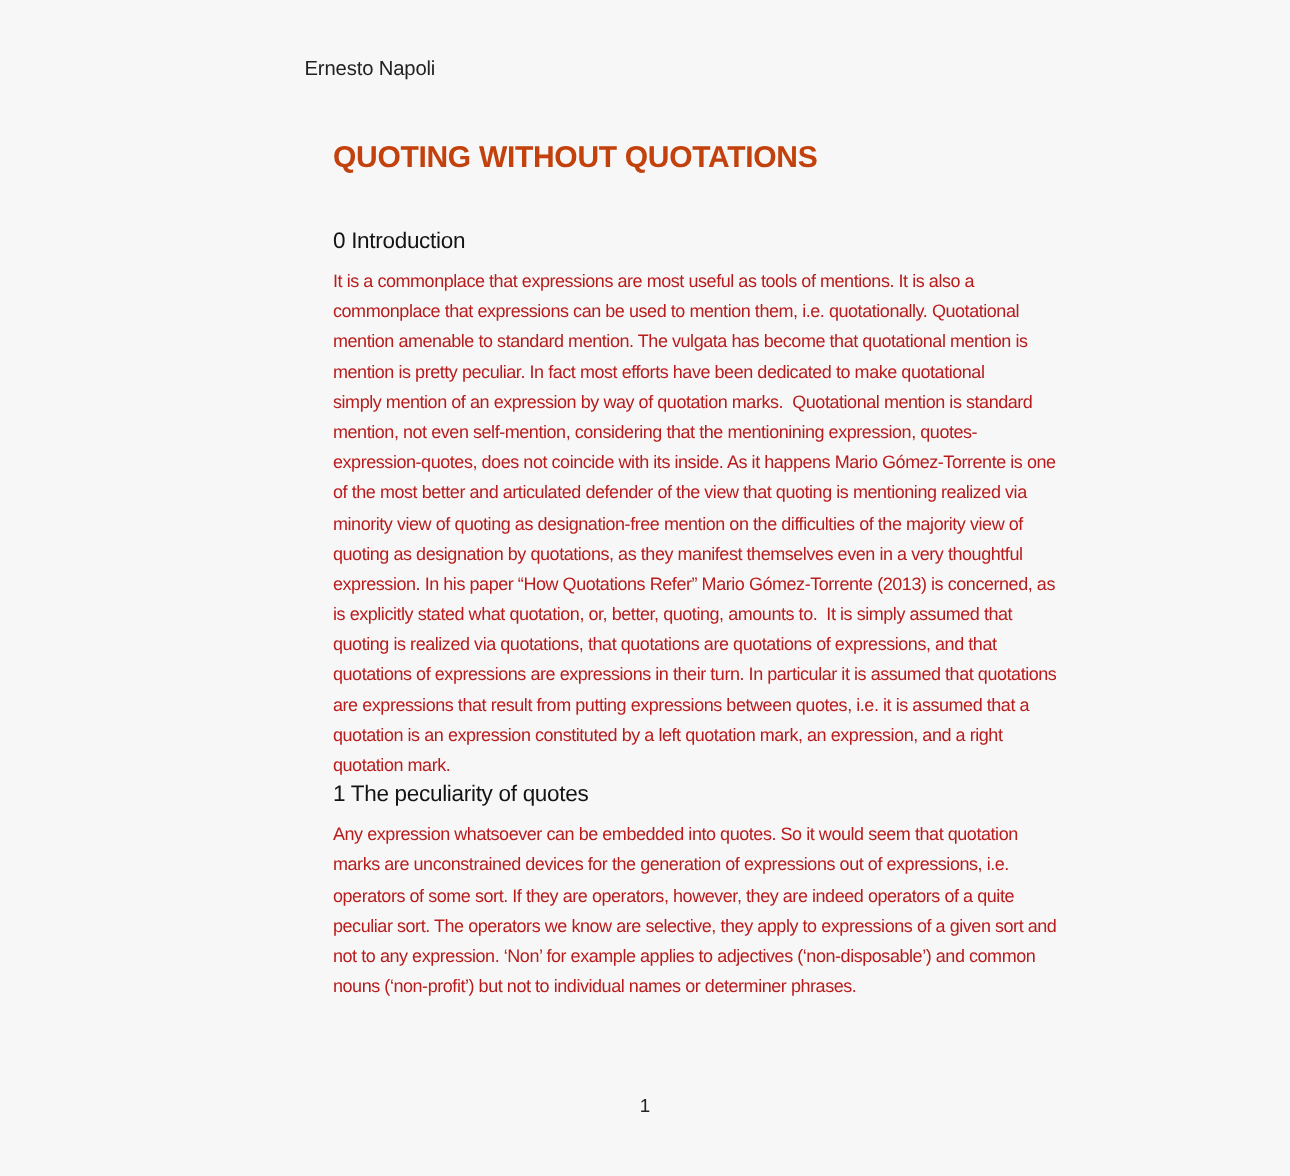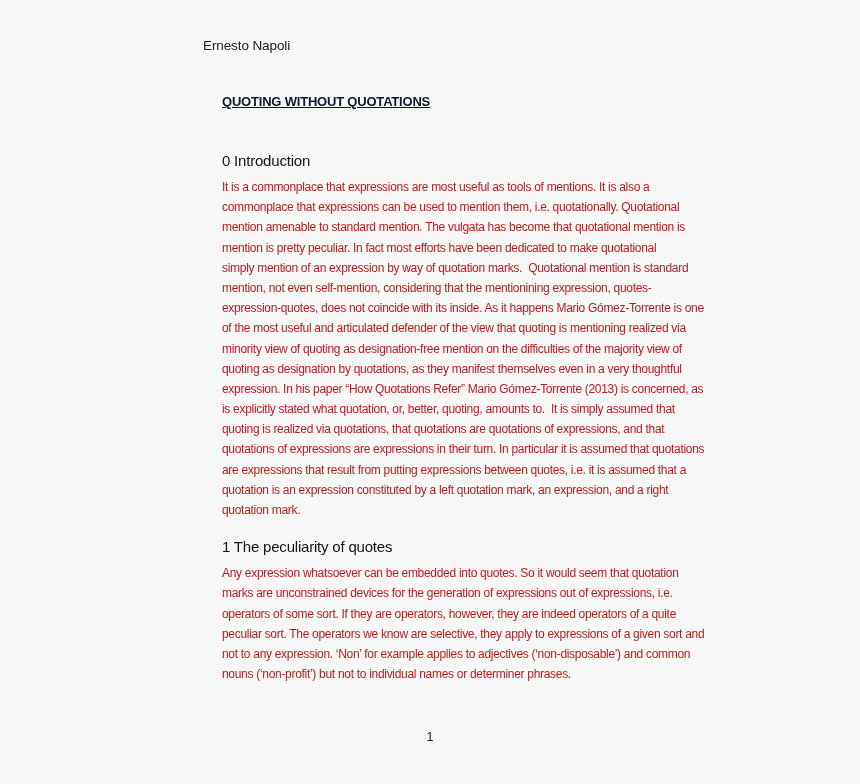--- a/index.html
+++ b/index.html
@@ -27,34 +27,32 @@
     font-size: 13.5px;
     line-height: 16px;
     letter-spacing: -0.1px;
     color: #222;
   }
   .title {
     position: absolute;
     left: 222px;
     top: 94px;
     margin: 0;
-    font-size: 13px;
+    font-size: 20px;
     font-weight: 700;
     letter-spacing: -0.2px;
-    color: #0f172a;
-    text-decoration: underline;
+    color: #c2410c;
   }
   .sections {
     position: absolute;
     left: 222px;
     top: 151px;
     width: 600px;
   }
   .section + .section {
-    margin-top: 17px;
   }
   .section-heading {
     margin: 0 0 6px 0;
     font-size: 15px;
     font-weight: 400;
     line-height: 20px;
     letter-spacing: -0.2px;
     color: #141414;
   }
   .line {
@@ -87,21 +85,21 @@
   <section class="section">
     <h2 class="section-heading">0 Introduction</h2>
     <div class="section-lines">
           <div class="line">It is a commonplace that expressions are most useful as tools of mentions. It is also a</div>
           <div class="line">commonplace that expressions can be used to mention them, i.e. quotationally. Quotational</div>
           <div class="line">mention amenable to standard mention. The vulgata has become that quotational mention is</div>
           <div class="line">mention is pretty peculiar. In fact most efforts have been dedicated to make quotational</div>
           <div class="line">simply mention of an expression by way of quotation marks.  Quotational mention is standard</div>
           <div class="line">mention, not even self-mention, considering that the mentionining expression, quotes-</div>
           <div class="line">expression-quotes, does not coincide with its inside. As it happens Mario Gómez-Torrente is one</div>
-          <div class="line">of the most useful and articulated defender of the view that quoting is mentioning realized via</div>
+          <div class="line">of the most better and articulated defender of the view that quoting is mentioning realized via</div>
           <div class="line">minority view of quoting as designation-free mention on the difficulties of the majority view of</div>
           <div class="line">quoting as designation by quotations, as they manifest themselves even in a very thoughtful</div>
           <div class="line">expression. In his paper “How Quotations Refer” Mario Gómez-Torrente (2013) is concerned, as</div>
           <div class="line">is explicitly stated what quotation, or, better, quoting, amounts to.  It is simply assumed that</div>
           <div class="line">quoting is realized via quotations, that quotations are quotations of expressions, and that</div>
           <div class="line">quotations of expressions are expressions in their turn. In particular it is assumed that quotations</div>
           <div class="line">are expressions that result from putting expressions between quotes, i.e. it is assumed that a</div>
           <div class="line">quotation is an expression constituted by a left quotation mark, an expression, and a right</div>
           <div class="line">quotation mark.</div>
         </div>

